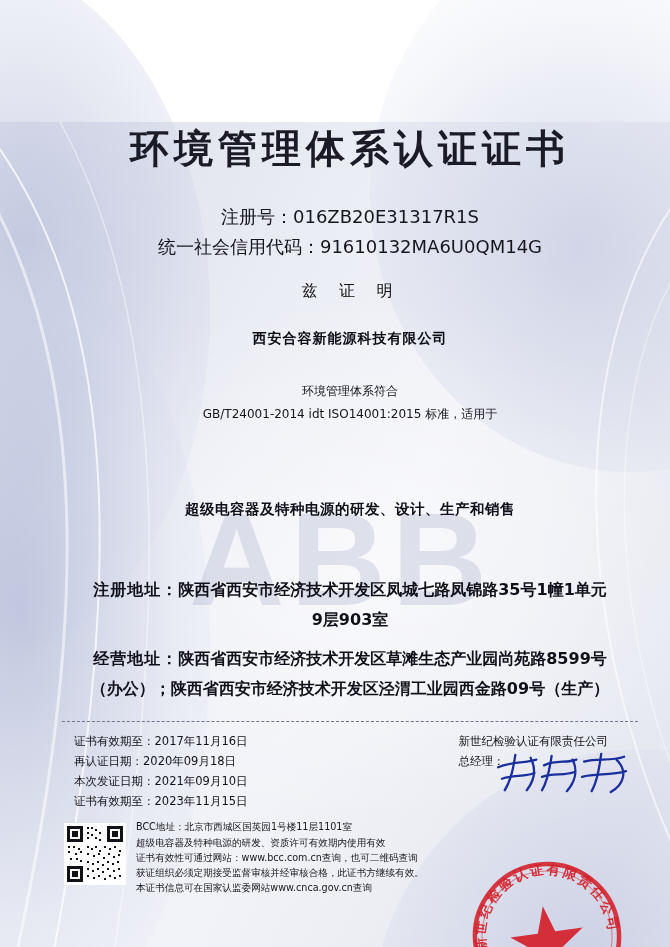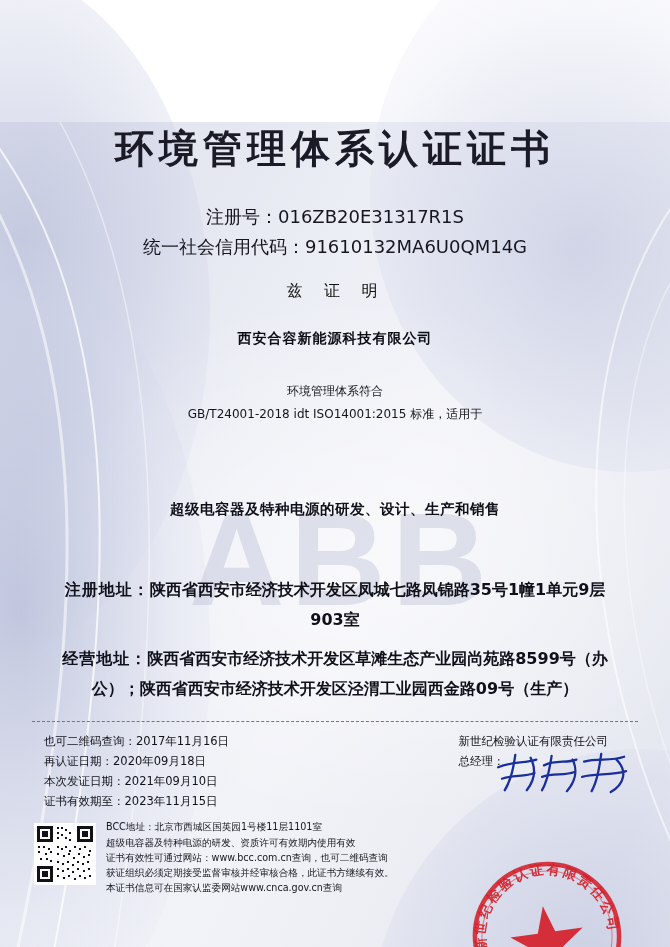--- a/index.html
+++ b/index.html
@@ -30,21 +30,21 @@
   .watermark{
     position:absolute;left:12px;right:0;top:372px;
     text-align:center;
     font-size:132px;letter-spacing:6px;
     font-weight:bold;
     color:rgba(163,170,200,0.30);
     font-family:Liberation Sans, sans-serif;
     user-select:none;
     line-height:1;
   }
-  .content{position:relative;z-index:5;}
+  .content{position:relative;z-index:5;margin-left:30px;}
 
   .title{
     text-align:center;
     margin-top:122px;
     font-size:39px;
     letter-spacing:5px;
     font-weight:bold;
     color:#1b1b28;
     font-family:"DejaVu Sans", sans-serif;
   }
@@ -194,39 +194,39 @@
       <div>注册号：016ZB20E31317R1S</div>
       <div>统一社会信用代码：91610132MA6U0QM14G</div>
     </div>
 
     <div class="certify">兹 证 明</div>
 
     <div class="company">西安合容新能源科技有限公司</div>
 
     <div class="standard">
       <div>环境管理体系符合</div>
-      <div>GB/T24001-2018 idt ISO14001:2015 标准，适用于</div>
+      <div>GB/T24001-2014 idt ISO14001:2015 标准，适用于</div>
     </div>
 
     <div class="scope">超级电容器及特种电源的研发、设计、生产和销售</div>
 
     <div class="addr-wrap">
       <div class="addr">
         <span class="lbl">注册地址：</span><span>陕西省西安市经济技术开发区凤城七路凤锦路35号1幢1单元9层903室</span>
       </div>
       <div class="addr second">
         <span class="lbl">经营地址：</span><span>陕西省西安市经济技术开发区草滩生态产业园尚苑路8599号（办公）；陕西省西安市经济技术开发区泾渭工业园西金路09号（生产）</span>
       </div>
     </div>
 
     <div class="divider"></div>
 
     <div class="dates-row">
       <div class="dates">
-        <div>也可二维码查询：2017年11月16日</div>
+        <div>证书有效期至：2017年11月16日</div>
         <div>再认证日期：2020年09月18日</div>
         <div>本次发证日期：2021年09月10日</div>
         <div>证书有效期至：2023年11月15日</div>
       </div>
       <div class="issuer">
         <div>新世纪检验认证有限责任公司</div>
         <div>总经理：</div>
         <svg class="sig" viewBox="0 0 150 44">
           <g fill="none" stroke="#1a2f9c" stroke-width="2.4" stroke-linecap="round">
             <path d="M6 16 C 20 10, 34 12, 46 8"></path>

